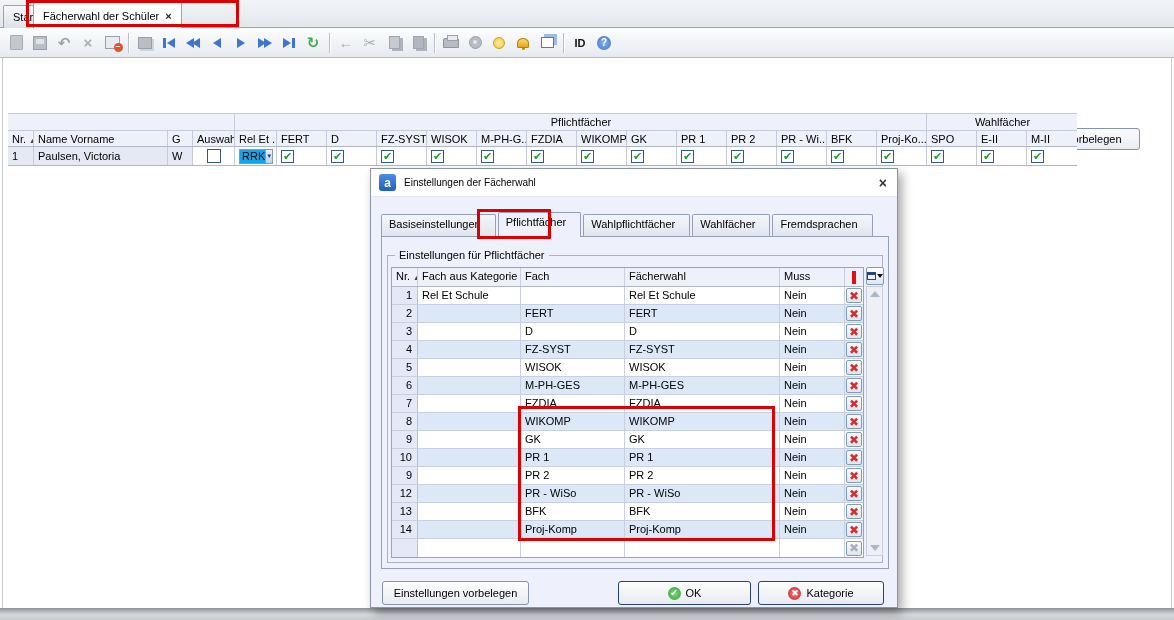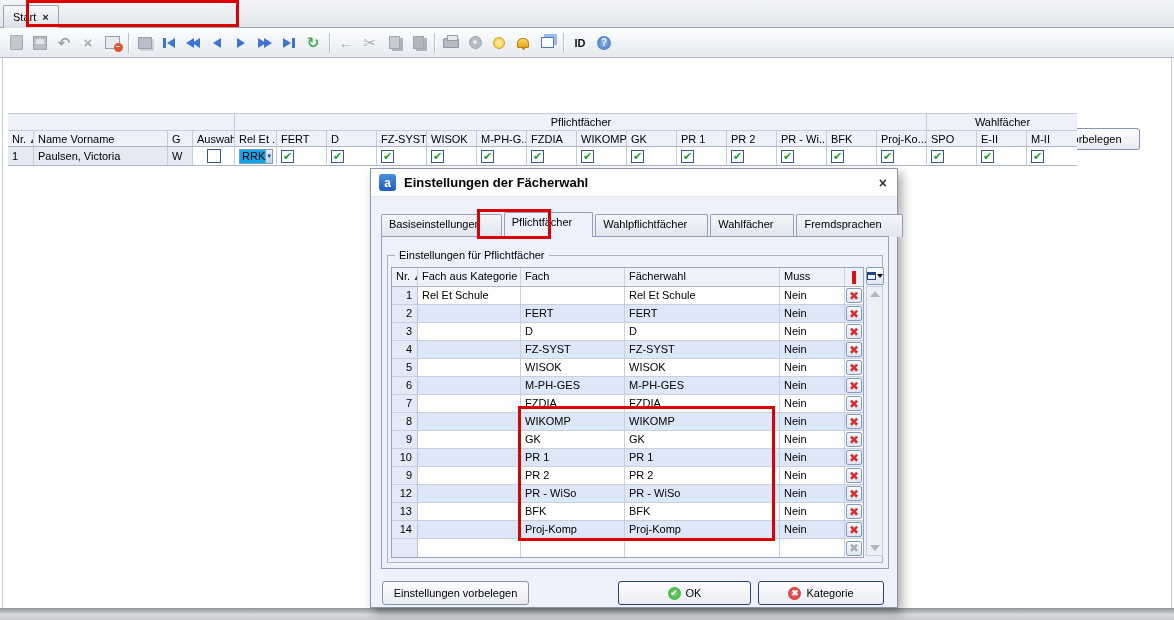--- a/index.html
+++ b/index.html
@@ -87,25 +87,25 @@
   .minicombo .v { flex:1; padding-left:2px; }
   .minicombo .cbtn { width:12px; height:100%; font-size:6px; }
 
   
   .dialog { left:370px; top:168px; width:528px; height:440px; background:#eef1fb;
     border:1px solid #8a94a8; box-shadow:4px 5px 10px rgba(0,0,0,.35); z-index:10; }
   .dtitle { position:absolute; left:0; top:0; width:100%; height:28px; background:#fff;
     display:flex; align-items:center; padding:0 8px; border-bottom:1px solid #e4e7ee; }
   .appa { width:17px; height:17px; border-radius:3px; background:linear-gradient(#4a8fe0,#1f5fc0);
     color:#fff; font-weight:bold; font-size:12px; display:flex; align-items:center; justify-content:center; margin-right:8px; }
-  .dtitletx { font-size:13px;font-weight:bold; }
+  .dtitletx { font-size:10px; }
   .dclose { position:absolute; right:10px; top:6px; font-size:14px; font-weight:bold; color:#333; cursor:default; }
   .dtabs { position:absolute; left:10px; top:45px; height:23px; display:flex; gap:2px; }
   .dtab { border:1px solid #95a0b8; border-bottom:none; border-radius:2px 2px 0 0;
-    padding:3px 20px 0 7px; background:linear-gradient(#f4f6fa,#dfe4ee); height:23px; }
+    padding:3px 14px 0 7px; background:linear-gradient(#f4f6fa,#dfe4ee); height:23px; }
   .dtab.active { background:#eef1fb; height:25px; margin-top:-2px; z-index:3; position:relative; }
   .dpage { position:absolute; left:10px; top:67px; width:508px; height:333px;
     border:1px solid #95a0b8; background:#eef1fb; }
   .gbox { position:absolute; left:16px; top:86px; width:496px; height:308px; border:1px solid #aab2c4; }
   .gboxleg { position:absolute; left:24px; top:80px; background:#eef1fb; padding:0 4px; }
 
   .dtw { position:absolute; left:20px; top:98px; width:473px; border:1px solid #9aa4b8; background:#fff; }
   .dhrow { display:flex; height:19px; background:#eef0fa; border-bottom:1px solid #aeb6c8; }
   .ddrow { display:flex; height:18px; background:#fff; border-bottom:1px solid #c9cfdd; }
   .ddrow.alt { background:#dce7f8; }
@@ -145,20 +145,24 @@
 </head>
 <body>
 
 <div id="app">
 
   <div class="abs tabbar">
     <div class="wtab inactive">
       <span>Start</span>
       <span class="xic"></span>
     </div>
+    <div class="wtab active">
+      <span>Fächerwahl der Schüler</span>
+      <span class="xic"></span>
+    </div>
   </div>
 
   <div class="abs toolbar" id="toolbar">
       <span class="tbi">
         <span class="pg"></span>
       </span>
       <span class="tbi">
         <span class="sv"></span>
       </span>
       <span class="tbi">

